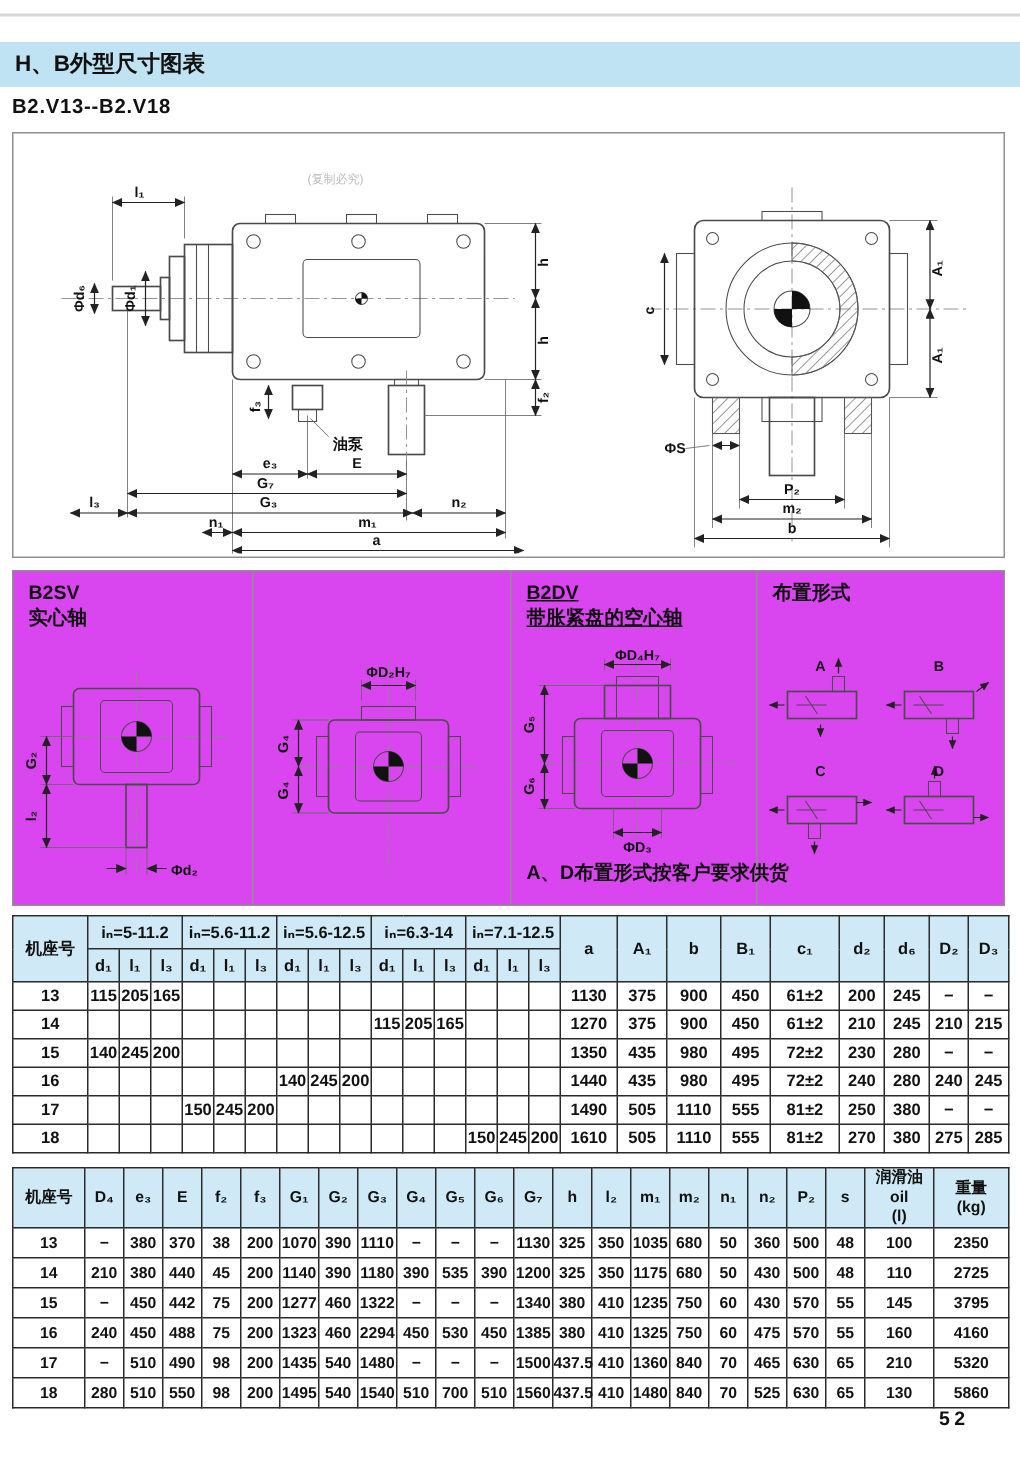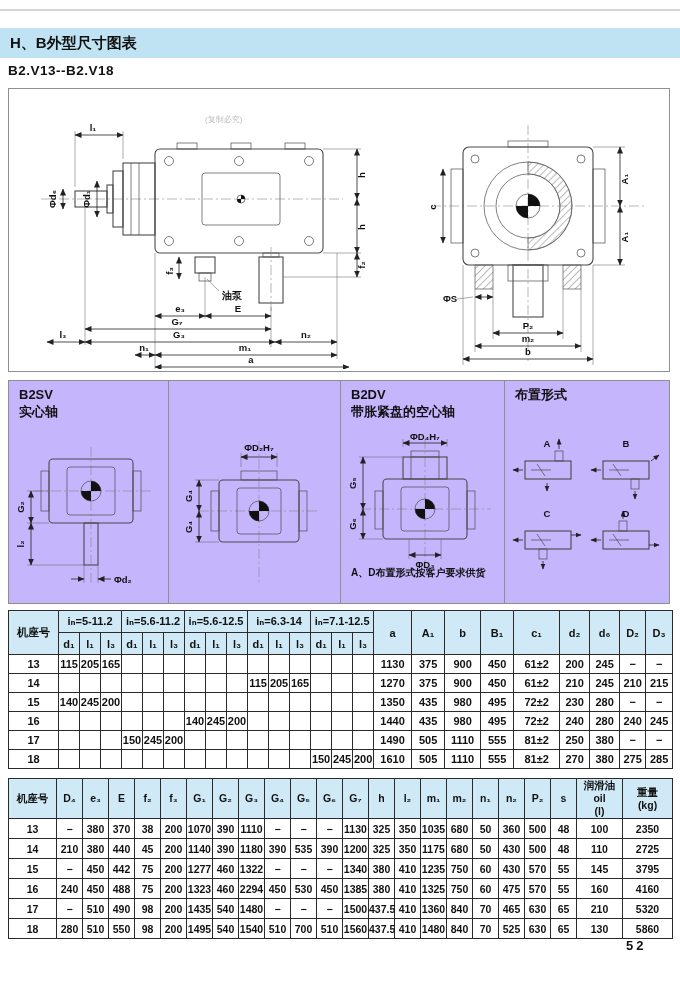--- a/index.html
+++ b/index.html
@@ -7,28 +7,28 @@
   .topline{position:absolute;top:9px;left:0;width:680px;border-top:2px solid #d6d6d6;}
   .header-bar{position:absolute;top:28px;left:0;width:680px;height:30px;background:#bfe3f2;}
   .header-bar .hb-text{font-size:15px;font-weight:bold;line-height:30px;padding-left:10px;display:block;}
   .subtitle{position:absolute;top:63px;left:8px;font-size:13.5px;font-weight:bold;letter-spacing:.5px;}
   .box1{position:absolute;top:88px;left:8px;width:660px;height:282px;border:1px solid #8f8f8f;background:#fff;}
   .box1-title{position:absolute;top:6px;left:10px;font-size:14px;font-weight:bold;letter-spacing:1px;z-index:4;}
   .tiny-note{position:absolute;top:13px;left:196px;font-size:8px;color:#bdbdbd;z-index:4;margin-top:12px;}
   .watermark{position:absolute;top:2px;left:116px;width:540px;height:64px;font-size:46px;font-weight:bold;color:rgba(160,160,160,0.33);letter-spacing:2px;white-space:nowrap;overflow:hidden;pointer-events:none;z-index:3;}
   .svg-side{position:absolute;left:18px;top:22px;}
   .svg-front{position:absolute;left:404px;top:22px;}
-  .box2{position:absolute;top:380px;left:8px;width:660px;height:222px;border:1px solid #8f8f8f;display:flex;background:#c4b5fd;align-items:center;}
+  .box2{position:absolute;top:380px;left:8px;width:660px;height:222px;border:1px solid #8f8f8f;display:flex;background:#d946ef;align-items:center;}
   .vcol{position:relative;height:100%;}
   .vcol1{width:159px;border-right:1px solid #8f8f8f;}
   .vcol2{width:171px;border-right:1px solid #8f8f8f;}
-  .vcol3{width:163px;border-right:1px solid #8f8f8f;}
+  .vcol3{width:163px;border-right:1px solid #8f8f8f;text-decoration:underline;}
   .vcol4{flex:1;}
   .vtitle{margin:6px 0 0 10px;font-size:13px;font-weight:bold;line-height:1.3;}
-  .vnote{position:absolute;bottom:23px;left:10px;font-size:10px;font-weight:bold;white-space:nowrap;}
+  .vnote{position:absolute;bottom:12px;left:10px;font-size:13px;font-weight:bold;white-space:nowrap;}
   .vsvg{position:absolute;left:2px;top:52px;}
   table{border-collapse:collapse;table-layout:fixed;background:#fff;}
   .t1{position:absolute;top:610px;left:8px;width:664px;font-size:11px;}
   .t1 th{background:#cfeaf6;font-weight:bold;border:1px solid #2a2a2a;padding:0;height:21px;font-size:11px;}
   .t1 td{border:1px solid #2a2a2a;text-align:center;height:18px;font-weight:bold;padding:0;font-size:11px;}
   .t2{position:absolute;top:778px;left:8px;width:664px;font-size:10.5px;}
   .t2 th{background:#cfeaf6;font-weight:bold;border:1px solid #2a2a2a;padding:0;height:38px;font-size:10.5px;white-space:pre-line;line-height:1.25;}
   .t2 td{border:1px solid #2a2a2a;text-align:center;height:19px;font-weight:bold;padding:0;font-size:10.5px;}
   .pagenum{position:absolute;top:938px;left:626px;font-size:13px;font-weight:bold;letter-spacing:3px;}
   svg text{font-family:"Liberation Sans","DejaVu Sans",sans-serif;font-size:9.5px;font-weight:bold;fill:#111;}

